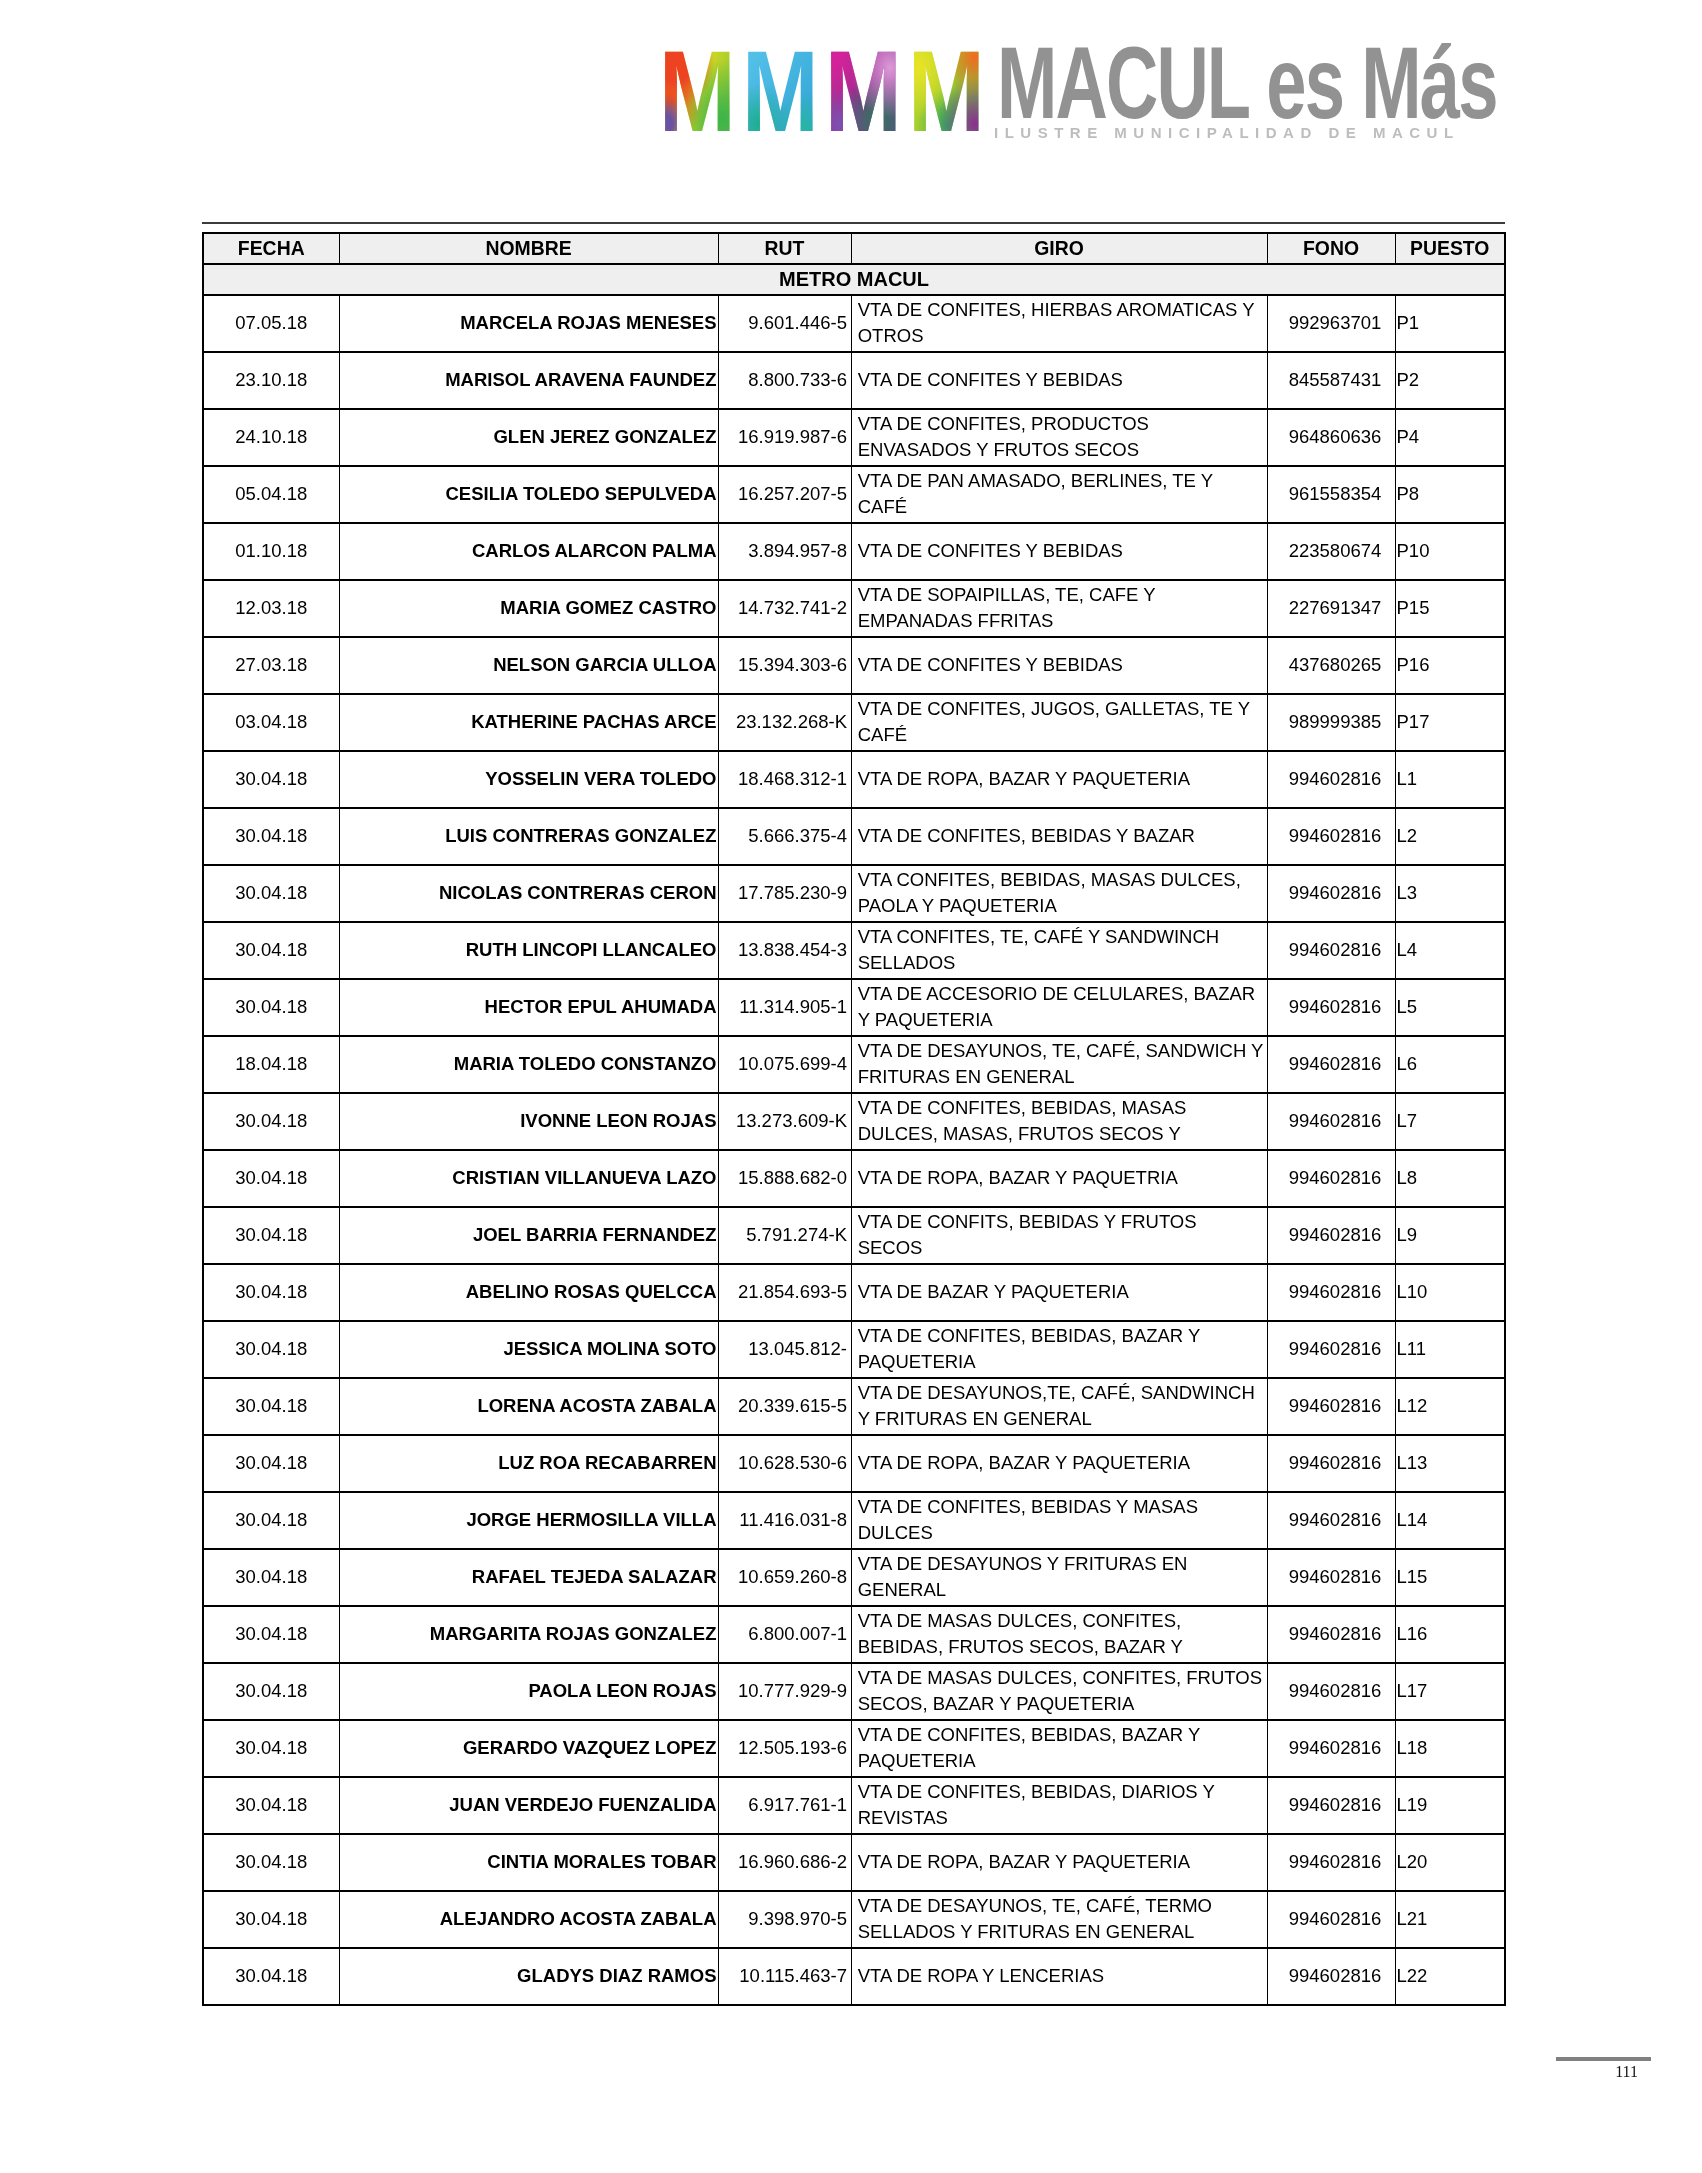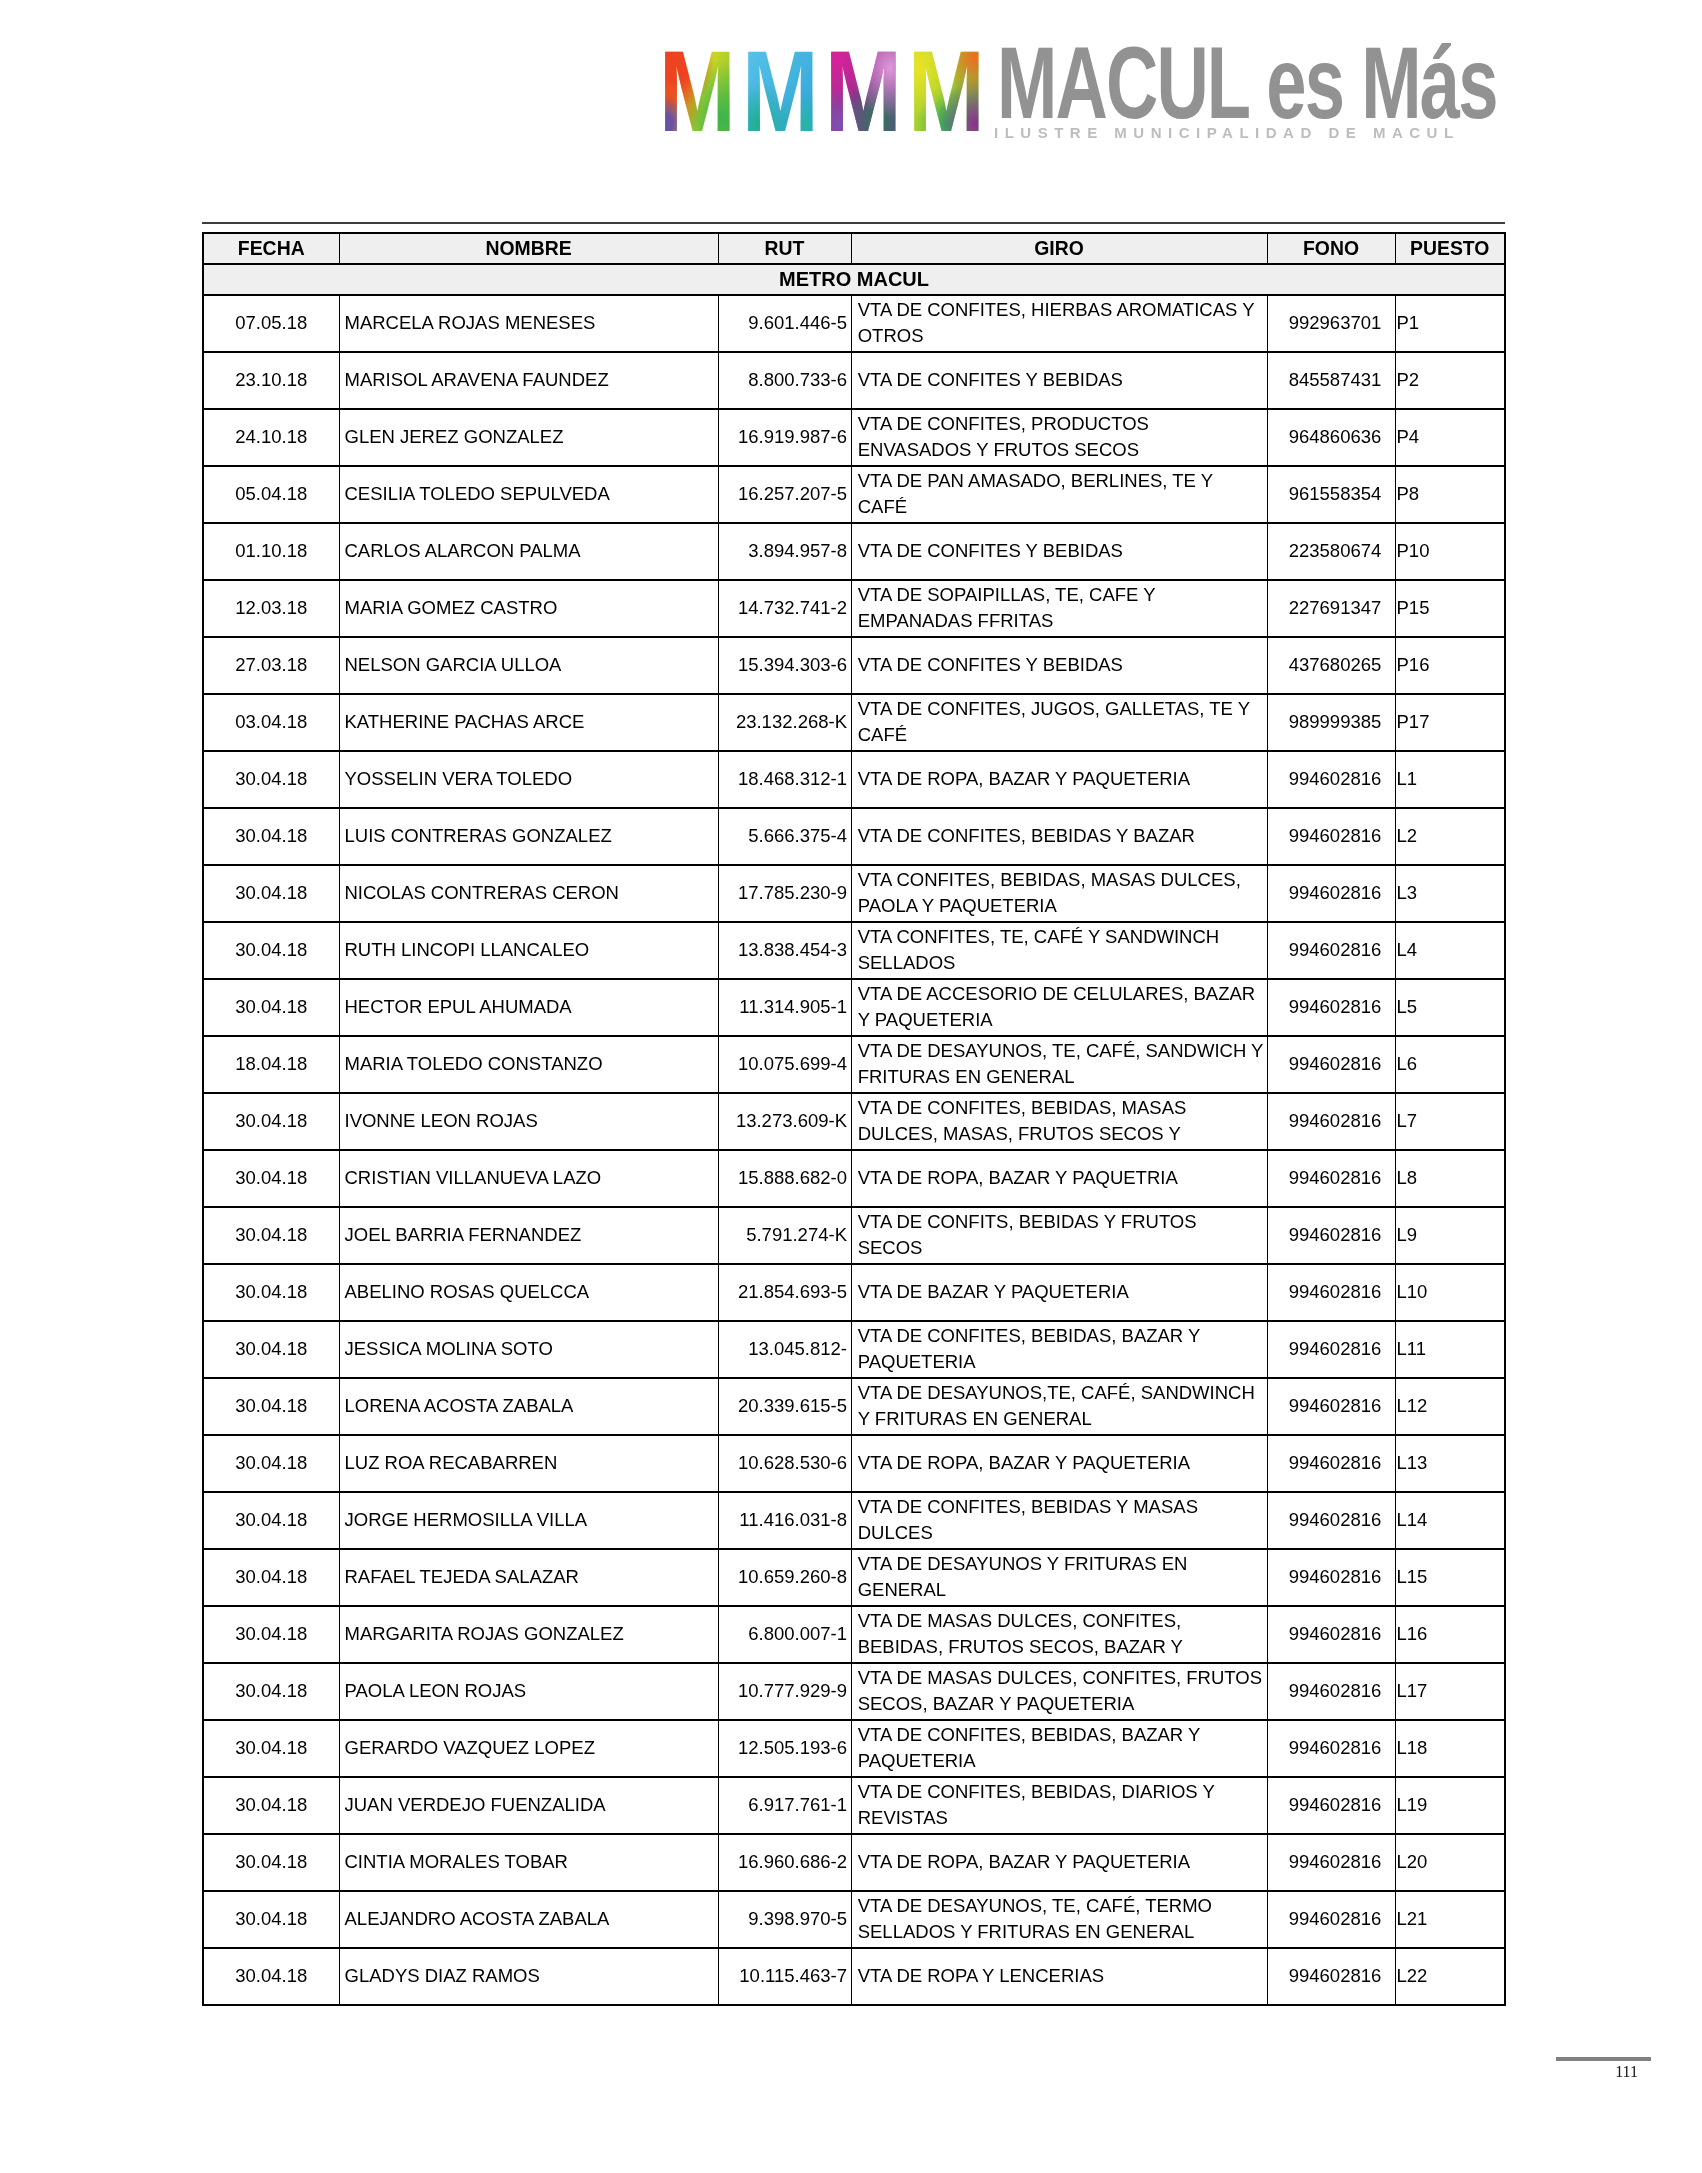--- a/index.html
+++ b/index.html
@@ -69,21 +69,21 @@
   .title-cell {
     background:#efefef; font-weight:bold; font-size:20px;
     text-align:center; height:26.5px; letter-spacing:0px;
   }
   .head-cell {
     background:#efefef; font-weight:bold; font-size:19.4px;
     text-align:center; height:27px;
   }
   .macul-table td { font-size:18.5px; vertical-align:middle; height:53px; line-height:26.5px; }
   .c-fecha  { text-align:center;margin-left:24px; }
-  .c-nombre { text-align:left; padding-left:5px; }
+  .c-nombre { text-align:right; padding-left:5px;font-weight:bold; }
   .c-rut    { text-align:right; padding-right:3.5px; }
   .c-giro   { text-align:left; padding-left:6.2px; padding-right:2.6px; line-height:27px; }
   .c-fono   { text-align:right; padding-right:13.2px;margin-top:41px; }
   .c-puesto { text-align:left; }
 
   
   .footer-line { position:absolute; left:1556px; top:2057px; width:95px; height:3.5px; background:#808080; }
   .page-number {
     position:absolute; left:1567px; top:2063px; width:71px; text-align:right;
     font-family:"Liberation Serif", serif; font-size:16px; color:#141414;

